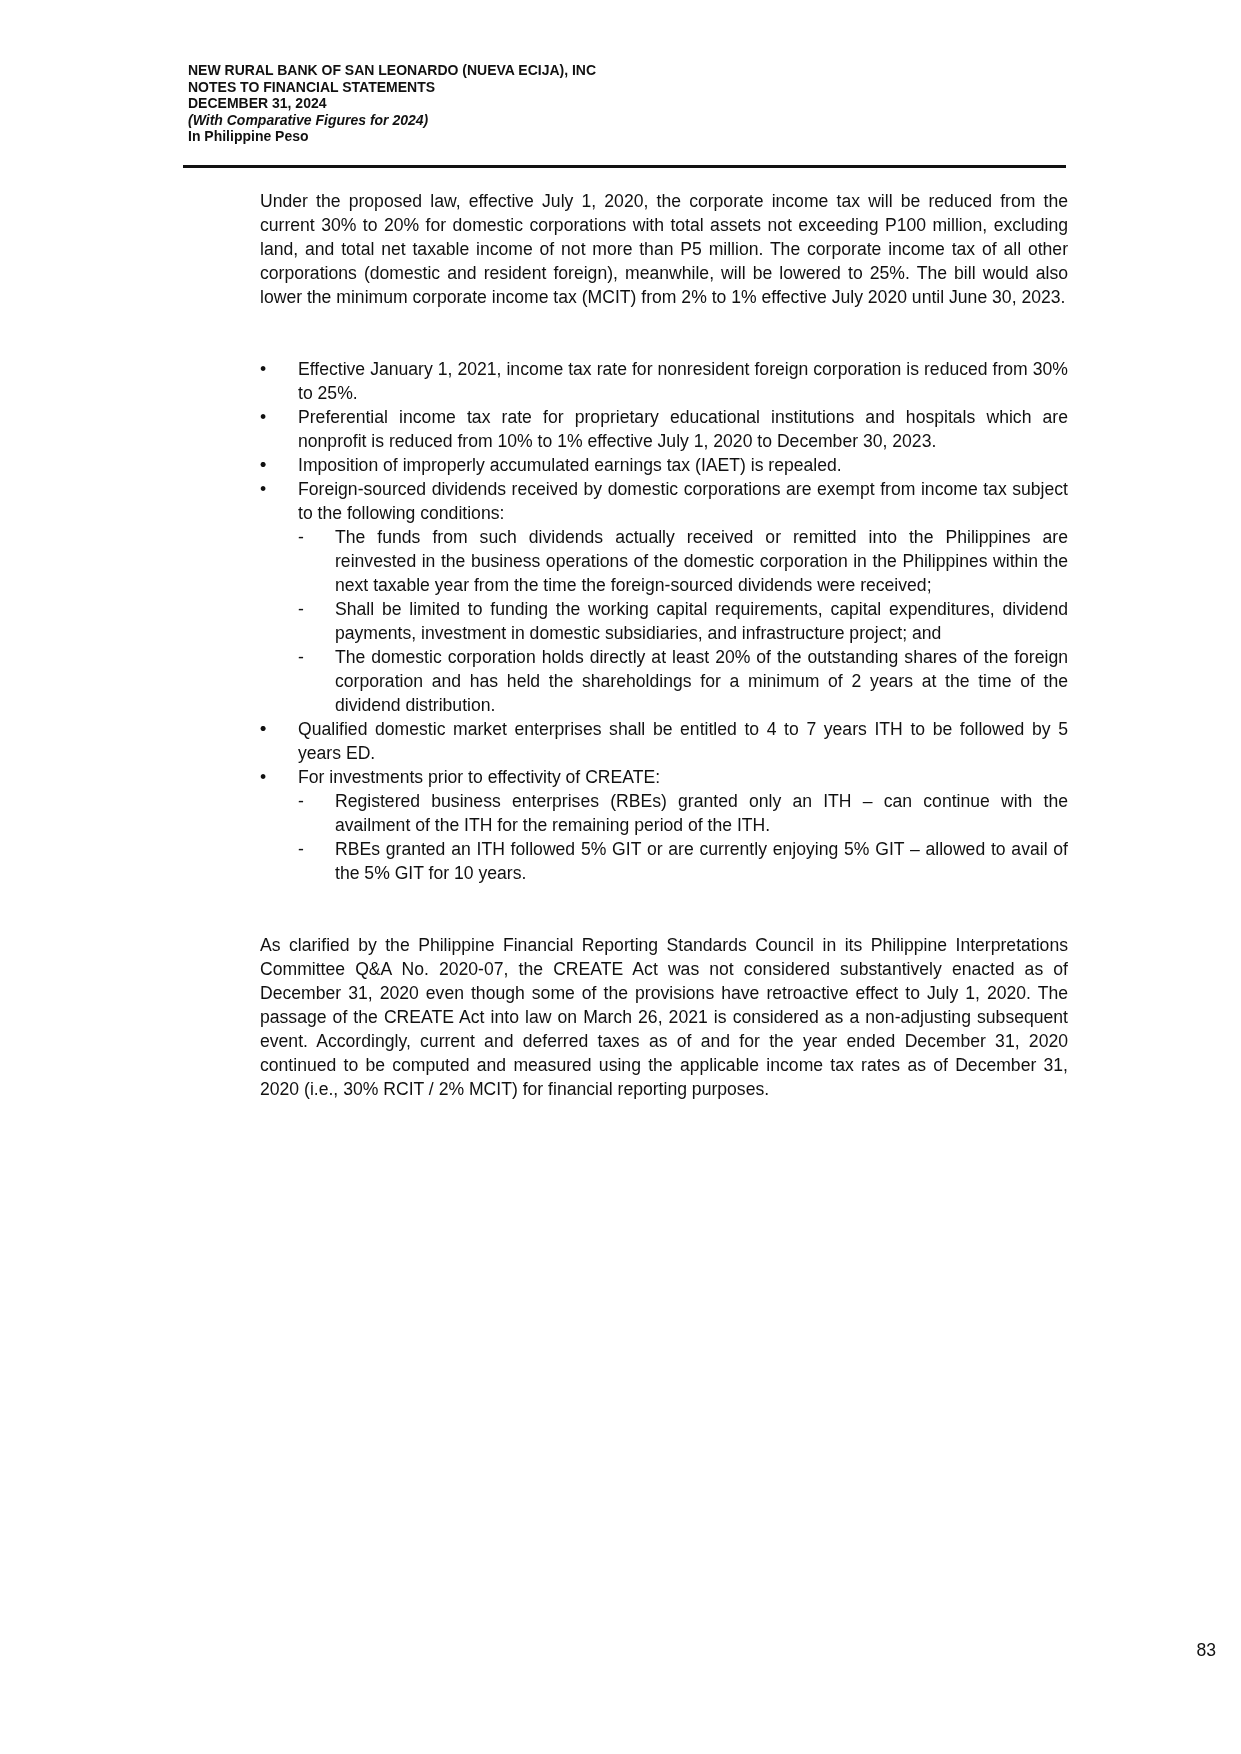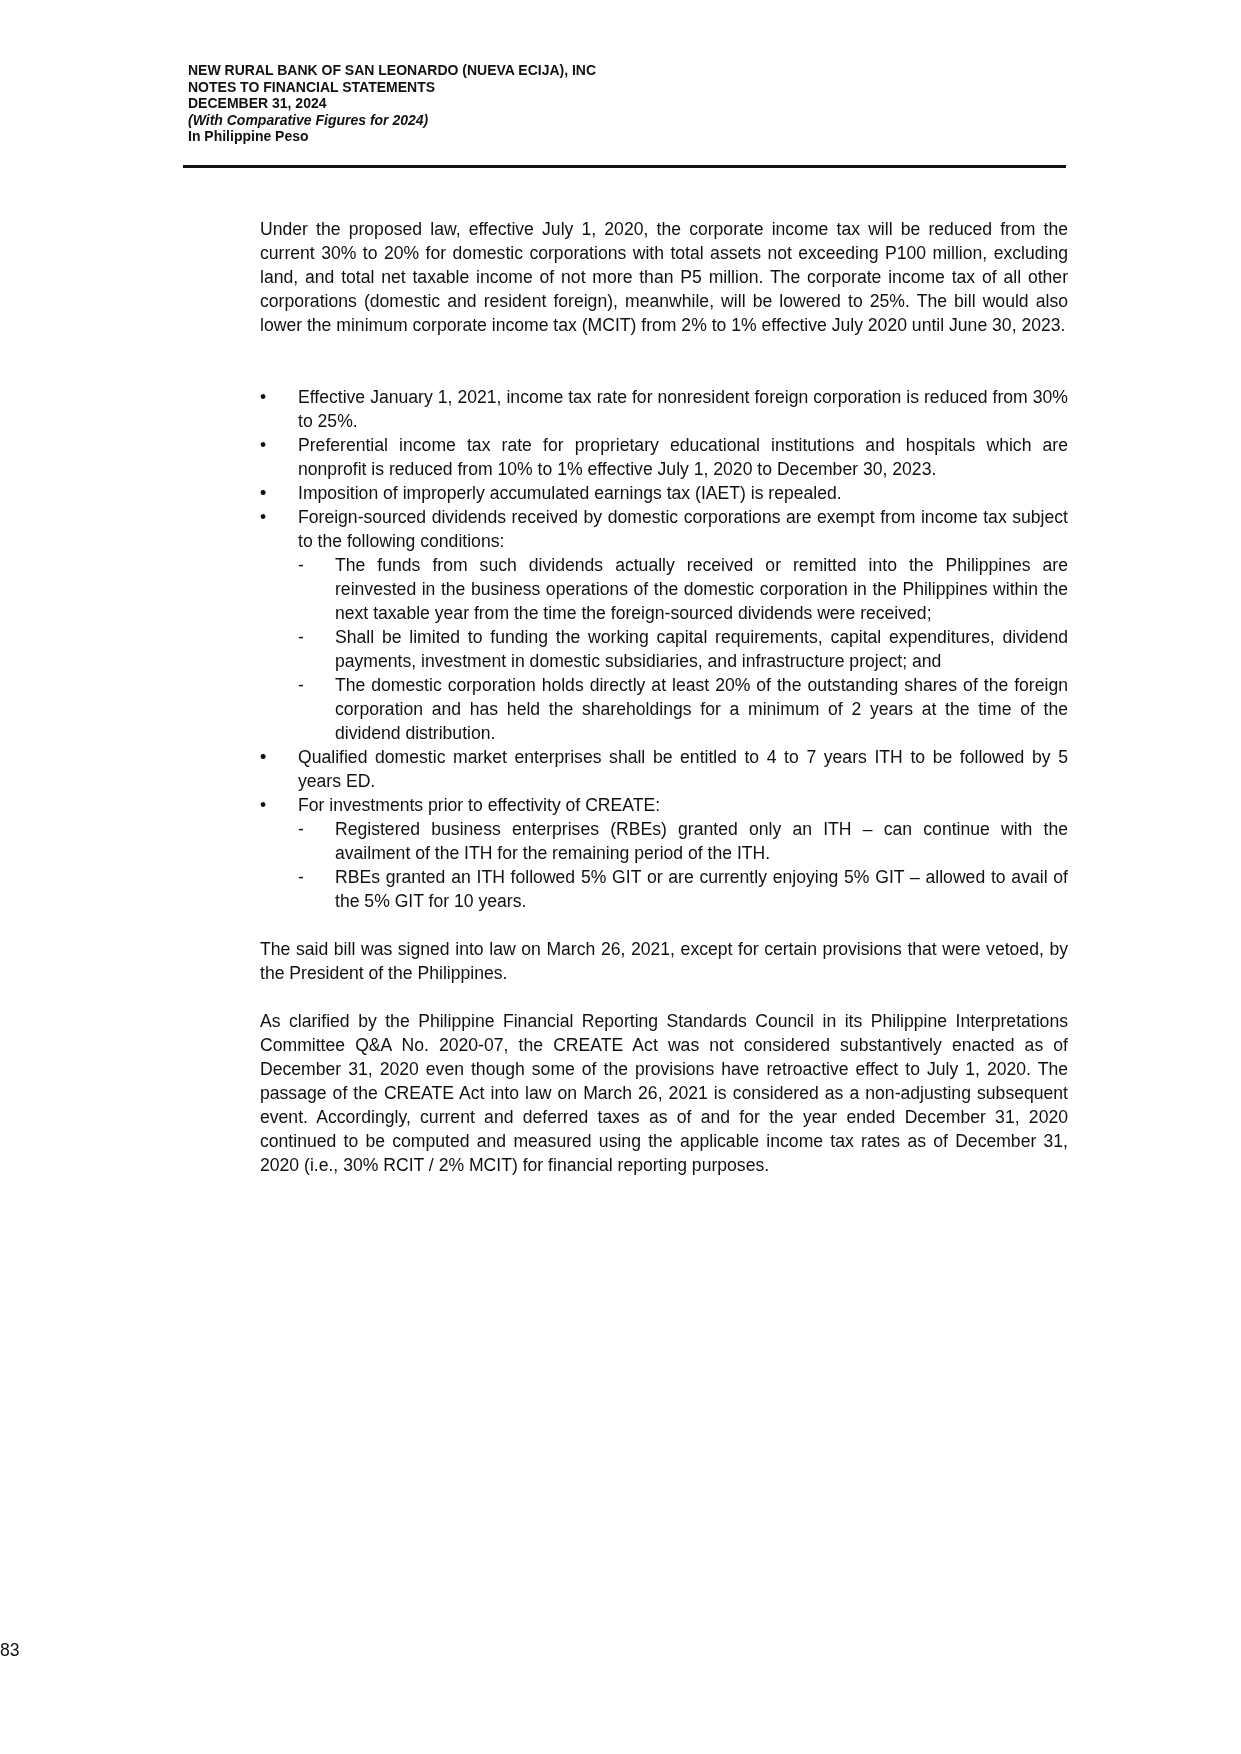--- a/index.html
+++ b/index.html
@@ -1,29 +1,29 @@
 <!DOCTYPE html>
 <html><head>
   <meta charset="utf-8">
   <style>
     html, body { margin: 0; padding: 0; background: #ffffff; }
     body { width: 1241px; height: 1754px; position: relative; overflow: hidden; color: #111; }
     .header { position: absolute; left: 188px; top: 62px; font-family: "Liberation Sans", sans-serif; font-weight: bold; font-size: 14px; line-height: 16.5px; color: #111; }
     .header .it { font-style: italic; }
     .rule { position: absolute; left: 183px; top: 165px; width: 883px; height: 3px; background: #111; }
-    .content { position: absolute; left: 260px; top: 189px; width: 808px; font-family: "Liberation Sans", sans-serif; font-size: 17.6px; line-height: 24px; color: #111; margin-top: 28px; }
+    .content { position: absolute; left: 260px; top: 189px; width: 808px; font-family: "Liberation Sans", sans-serif; font-size: 17.6px; line-height: 24px; color: #111; }
     .content p { margin: 0; text-align: justify; text-align-last: left; }
     .gap { height: 24px; }
     ul.bullets { list-style: none; margin: 0; padding: 0; }
     ul.bullets > li { position: relative; padding-left: 38px; text-align: justify; }
     ul.bullets > li > .bul { position: absolute; left: 0; top: 0; width: 10px; text-align: left; }
     ul.sub { list-style: none; margin: 0; padding: 0; }
     ul.sub > li { position: relative; padding-left: 37px; text-align: justify; }
     ul.sub > li > .dash { position: absolute; left: 0; top: 0; }
-    .pagenum { position: absolute; left: 0; width: 1216px; top: 1640px; text-align: left; font-family: "Liberation Sans", sans-serif; font-size: 17.6px; color: #111; }
+    .pagenum { position: absolute; left: 0; width: 1216px; top: 1640px; text-align: right; font-family: "Liberation Sans", sans-serif; font-size: 17.6px; color: #111; }
   </style>
 </head>
 <body>
 
 <div class="header">
   <div>NEW RURAL BANK OF SAN LEONARDO (NUEVA ECIJA), INC</div>
   <div>NOTES TO FINANCIAL STATEMENTS</div>
   <div>DECEMBER 31, 2024</div>
   <div class="it">(With Comparative Figures for 2024)</div>
   <div>In Philippine Peso</div>
@@ -52,19 +52,18 @@
     <li><span class="bul">•</span><span>Qualified domestic market enterprises shall be entitled to 4 to 7 years ITH to be followed by 5 years ED.</span></li>
     <li><span class="bul">•</span><span>For investments prior to effectivity of CREATE:</span>
       <ul class="sub">
         <li><span class="dash">-</span><span>Registered business enterprises (RBEs) granted only an ITH – can continue with the availment of the ITH for the remaining period of the ITH.</span></li>
         <li><span class="dash">-</span><span>RBEs granted an ITH followed 5% GIT or are currently enjoying 5% GIT – allowed to avail of the 5% GIT for 10 years.</span></li>
       </ul>
     </li>
   </ul>
 
   <div class="gap"></div>
-  <p>The said bill was signed into law on March 26, 2021, except for certain provisions that were vetoed, by the President of the Philippines.</p>
   <div class="gap"></div>
   <p>As clarified by the Philippine Financial Reporting Standards Council in its Philippine Interpretations Committee Q&amp;A No. 2020-07, the CREATE Act was not considered substantively enacted as of December 31, 2020 even though some of the provisions have retroactive effect to July 1, 2020.  The passage of the CREATE Act into law on March 26, 2021 is considered as a non-adjusting subsequent event.  Accordingly, current and deferred taxes as of and for the year ended December 31, 2020 continued to be computed and measured using the applicable income tax rates as of December 31, 2020 (i.e., 30% RCIT / 2% MCIT) for financial reporting purposes.</p>
   <div class="gap"></div>
 </div>
 
 <div class="pagenum">83</div>
 
 </body></html>

